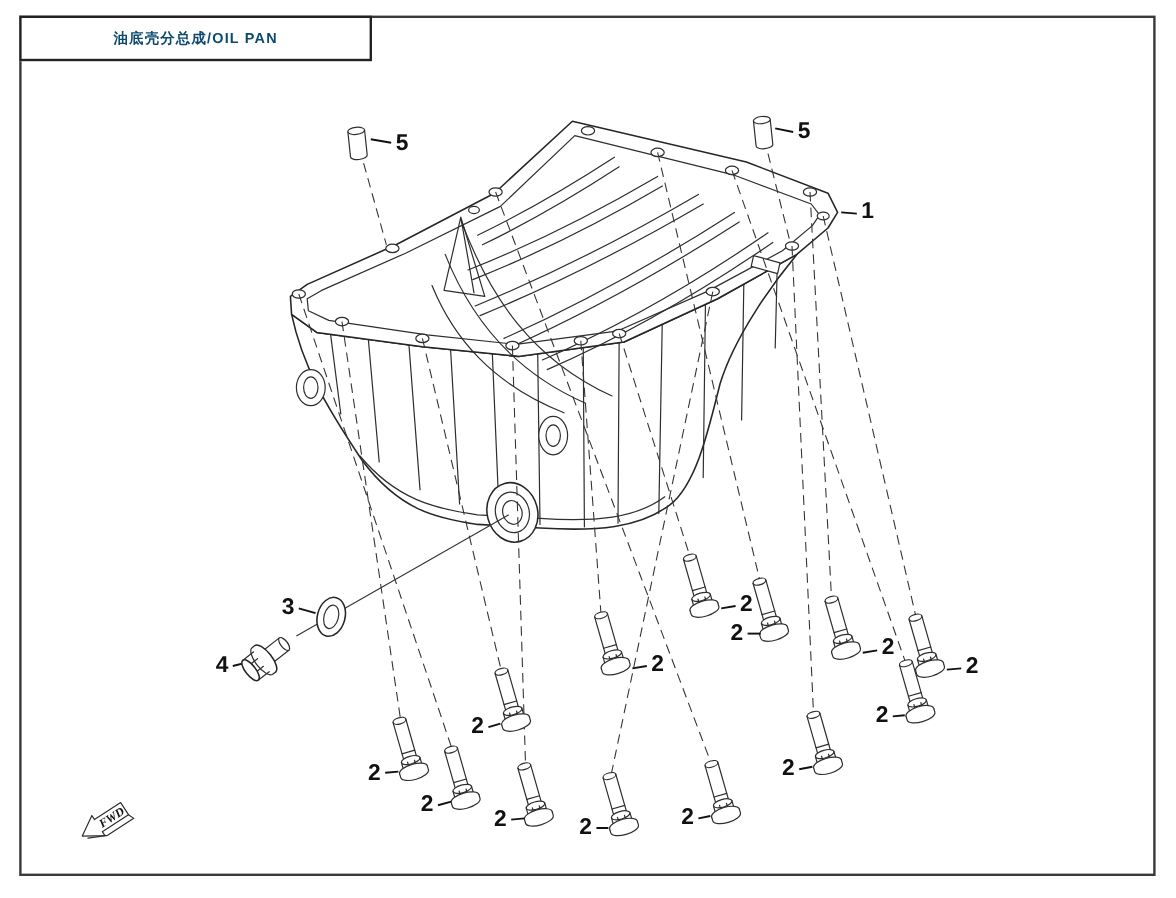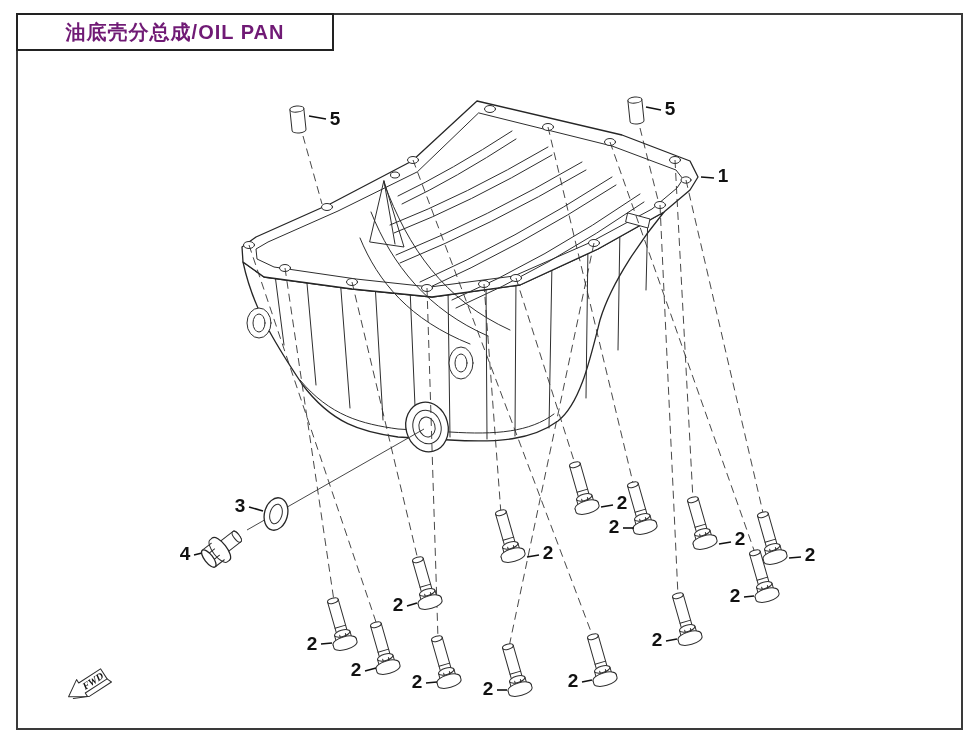--- a/index.html
+++ b/index.html
@@ -1,23 +1,23 @@
 <!DOCTYPE html>
 <html><head>
 <meta charset="utf-8">
 <style>
   html,body{margin:0;padding:0;background:#fff;}
   .page{position:relative;width:980px;height:748px;background:#fff;overflow:hidden;
         font-family:"Liberation Sans",sans-serif;}
   .frame{position:absolute;left:16px;top:13px;width:947px;height:717px;
          border:2px solid #3a3a3a;box-sizing:border-box;}
-  .title-box{position:absolute;left:16px;top:13px;width:318px;height:38px;
+  .title-box{position:absolute;left:16px;top:13px;width:294px;height:38px;
              border:2px solid #222;box-sizing:border-box;background:#fff;
              display:flex;align-items:center;justify-content:center;
-             font-size:20px;font-weight:bold;color:#701a75;letter-spacing:1px;}
+             font-size:12px;font-weight:bold;color:#0c4a6e;letter-spacing:1px;}
   svg{position:absolute;left:0;top:0;}
   .ln{stroke:#262626;stroke-width:1.3;fill:none;stroke-linejoin:round;stroke-linecap:round;}
   .lnt{stroke:#2e2e2e;stroke-width:1;fill:none;stroke-linejoin:round;stroke-linecap:round;}
   .wh{fill:#fff;}
   .lbl{font:bold 19px "Liberation Sans",sans-serif;fill:#111;}
   .fwdt{font:italic bold 10px "Liberation Serif",serif;fill:#111;}
 </style>
 </head>
 <body>
 

